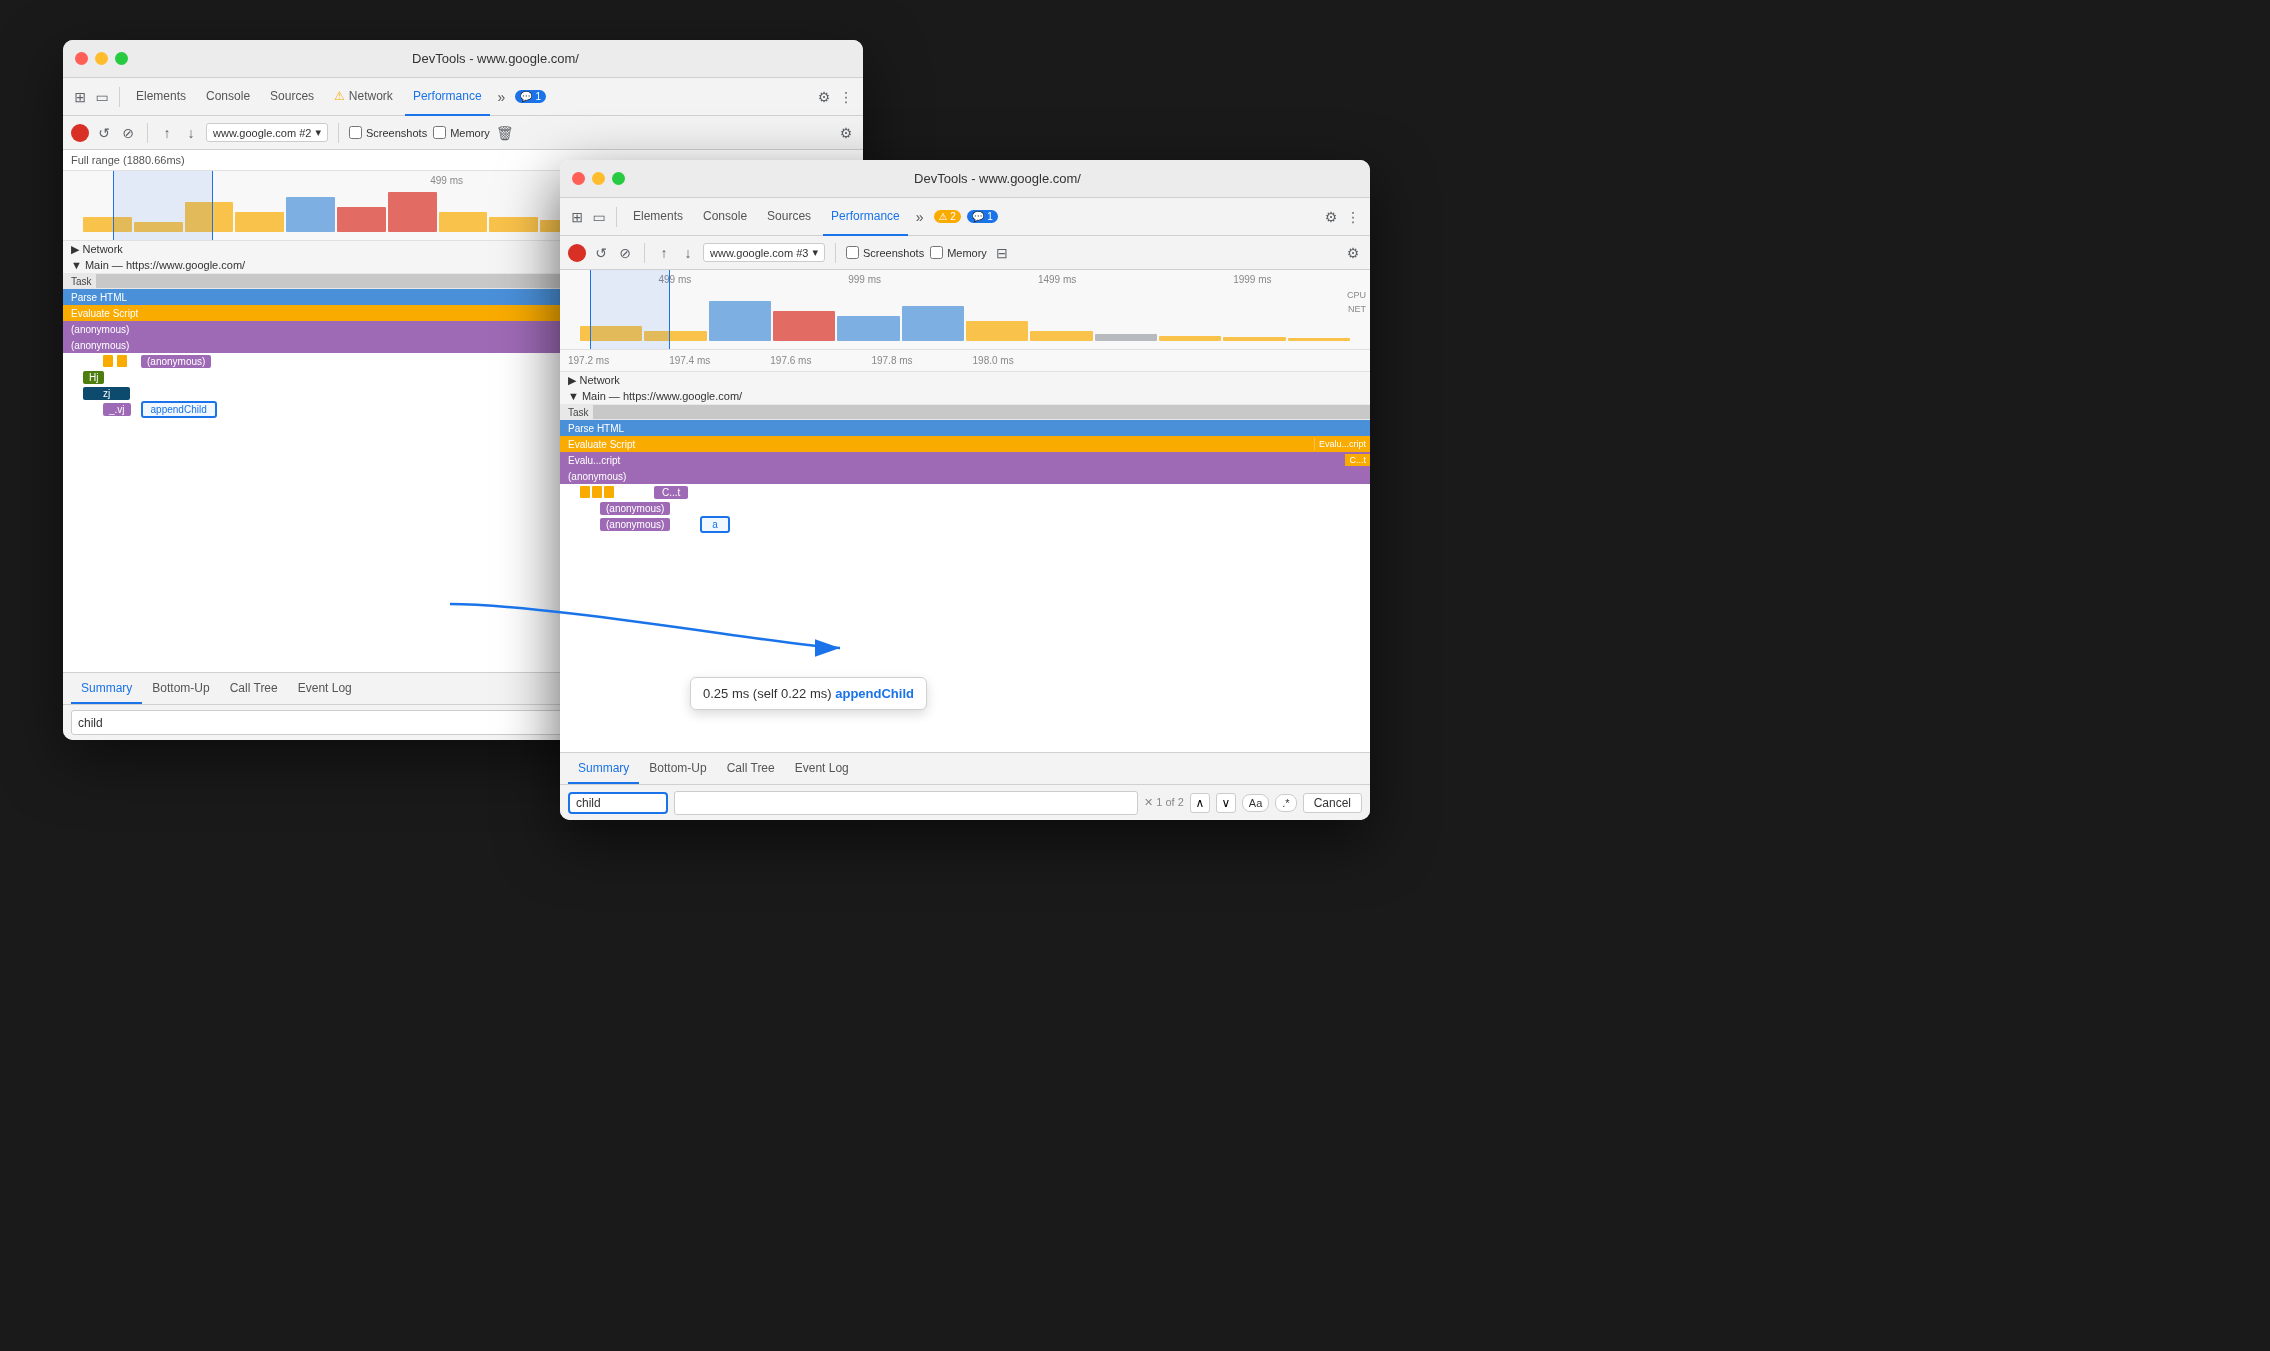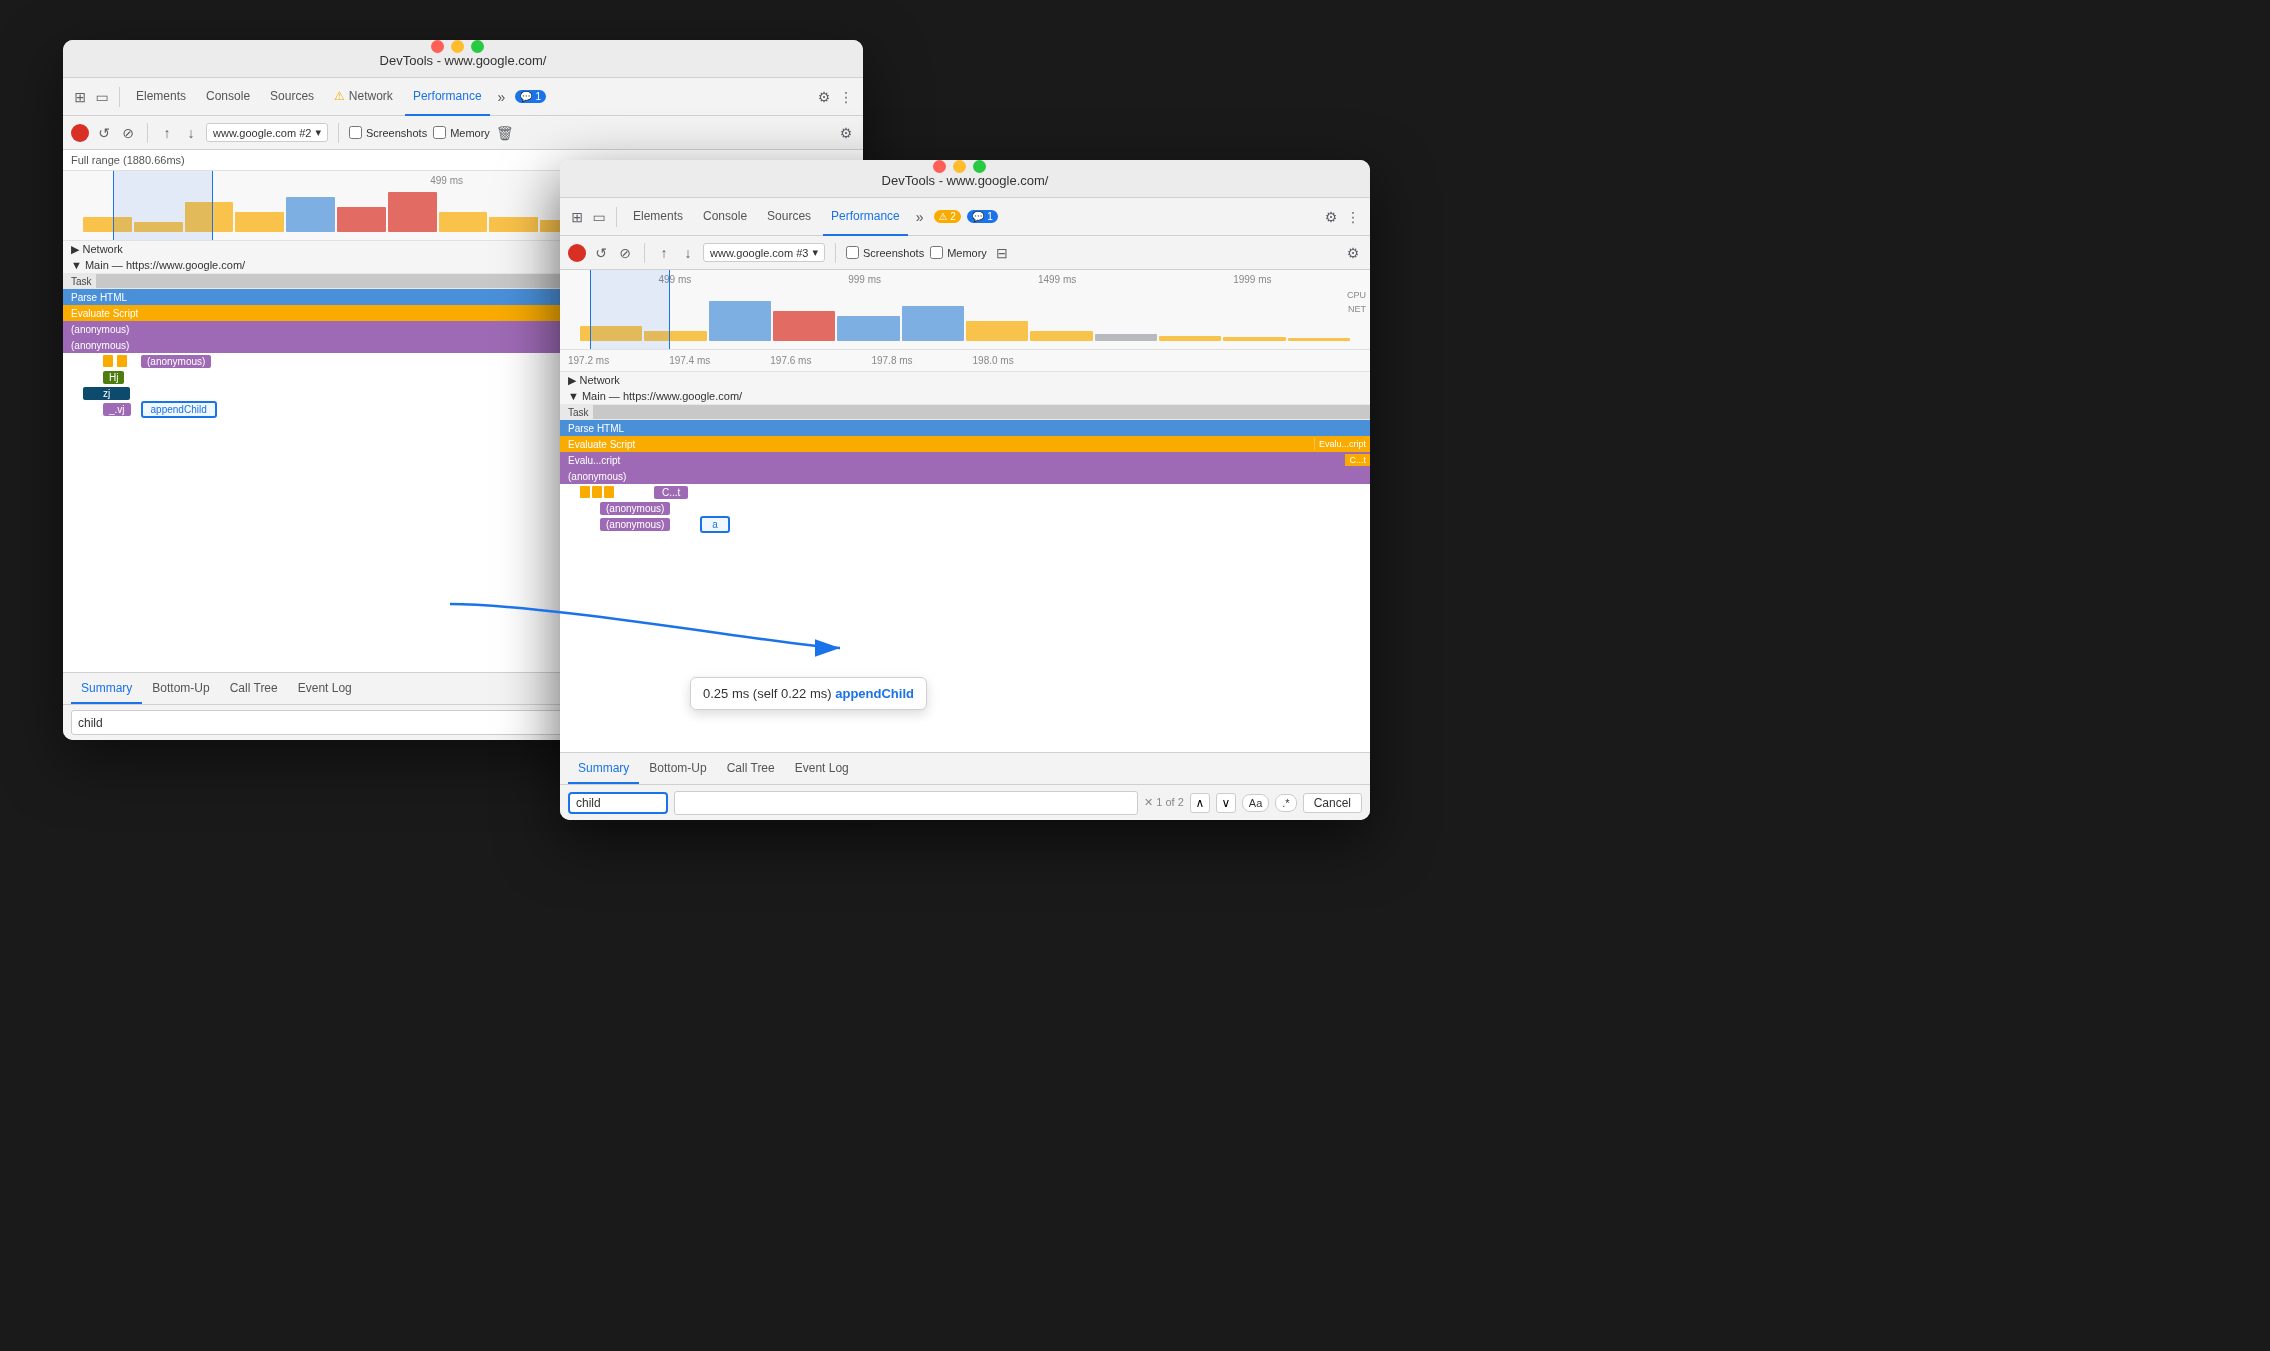--- a/index.html
+++ b/index.html
@@ -44,21 +44,20 @@
 
     
     .title-bar {
       height: 38px;
       background: #ececec;
       display: flex;
       align-items: center;
       padding: 0 12px;
       flex-shrink: 0;
       border-bottom: 1px solid #d0d0d0;
-      flex-direction: column;
     }
     .title-bar-buttons {
       display: flex;
       gap: 7px;
       margin-right: 12px;
     }
     .tb-btn {
       width: 13px;
       height: 13px;
       border-radius: 50%;
@@ -530,21 +529,21 @@
       <div class="anon-row">
         <span>(anonymous)</span>
         <div style="flex:1;height:14px;background:#9e6ab5;"></div>
       </div>
       <div class="sub-row">
         <span style="margin-left:20px;background:#f9ab00;padding:1px 2px;border-radius:1px;width:10px;height:12px;display:inline-block;margin-right:4px;"></span>
         <span style="margin-right:4px;background:#f9ab00;padding:1px 2px;border-radius:1px;width:10px;height:12px;display:inline-block;"></span>
         <span style="margin-left:10px;background:#9e6ab5;padding:1px 6px;border-radius:2px;color:white;">(anonymous)</span>
       </div>
       <div class="sub-row">
-        <span style="margin-left:20px;background:#4d7c0f;padding:1px 6px;border-radius:2px;color:white;">Hj</span>
+        <span style="background:#4d7c0f;padding:1px 6px;border-radius:2px;color:white;">Hj</span>
       </div>
       <div class="sub-row">
         <span style="background:#0c4a6e;padding:1px 20px;border-radius:2px;color:white;">zj</span>
         <span style="flex:1;"></span>
         <span style="background:#9e6ab5;padding:1px 6px;border-radius:2px;color:white;">.fe</span>
       </div>
       <div class="sub-row">
         <span style="margin-left:20px;background:#9e6ab5;padding:1px 6px;border-radius:2px;color:white;">_.vj</span>
 
         <span style="margin-left:10px;border:2px solid #1a73e8;background:#f0f7ff;color:#1a73e8;padding:1px 8px;border-radius:3px;font-size:10px;">appendChild</span>

